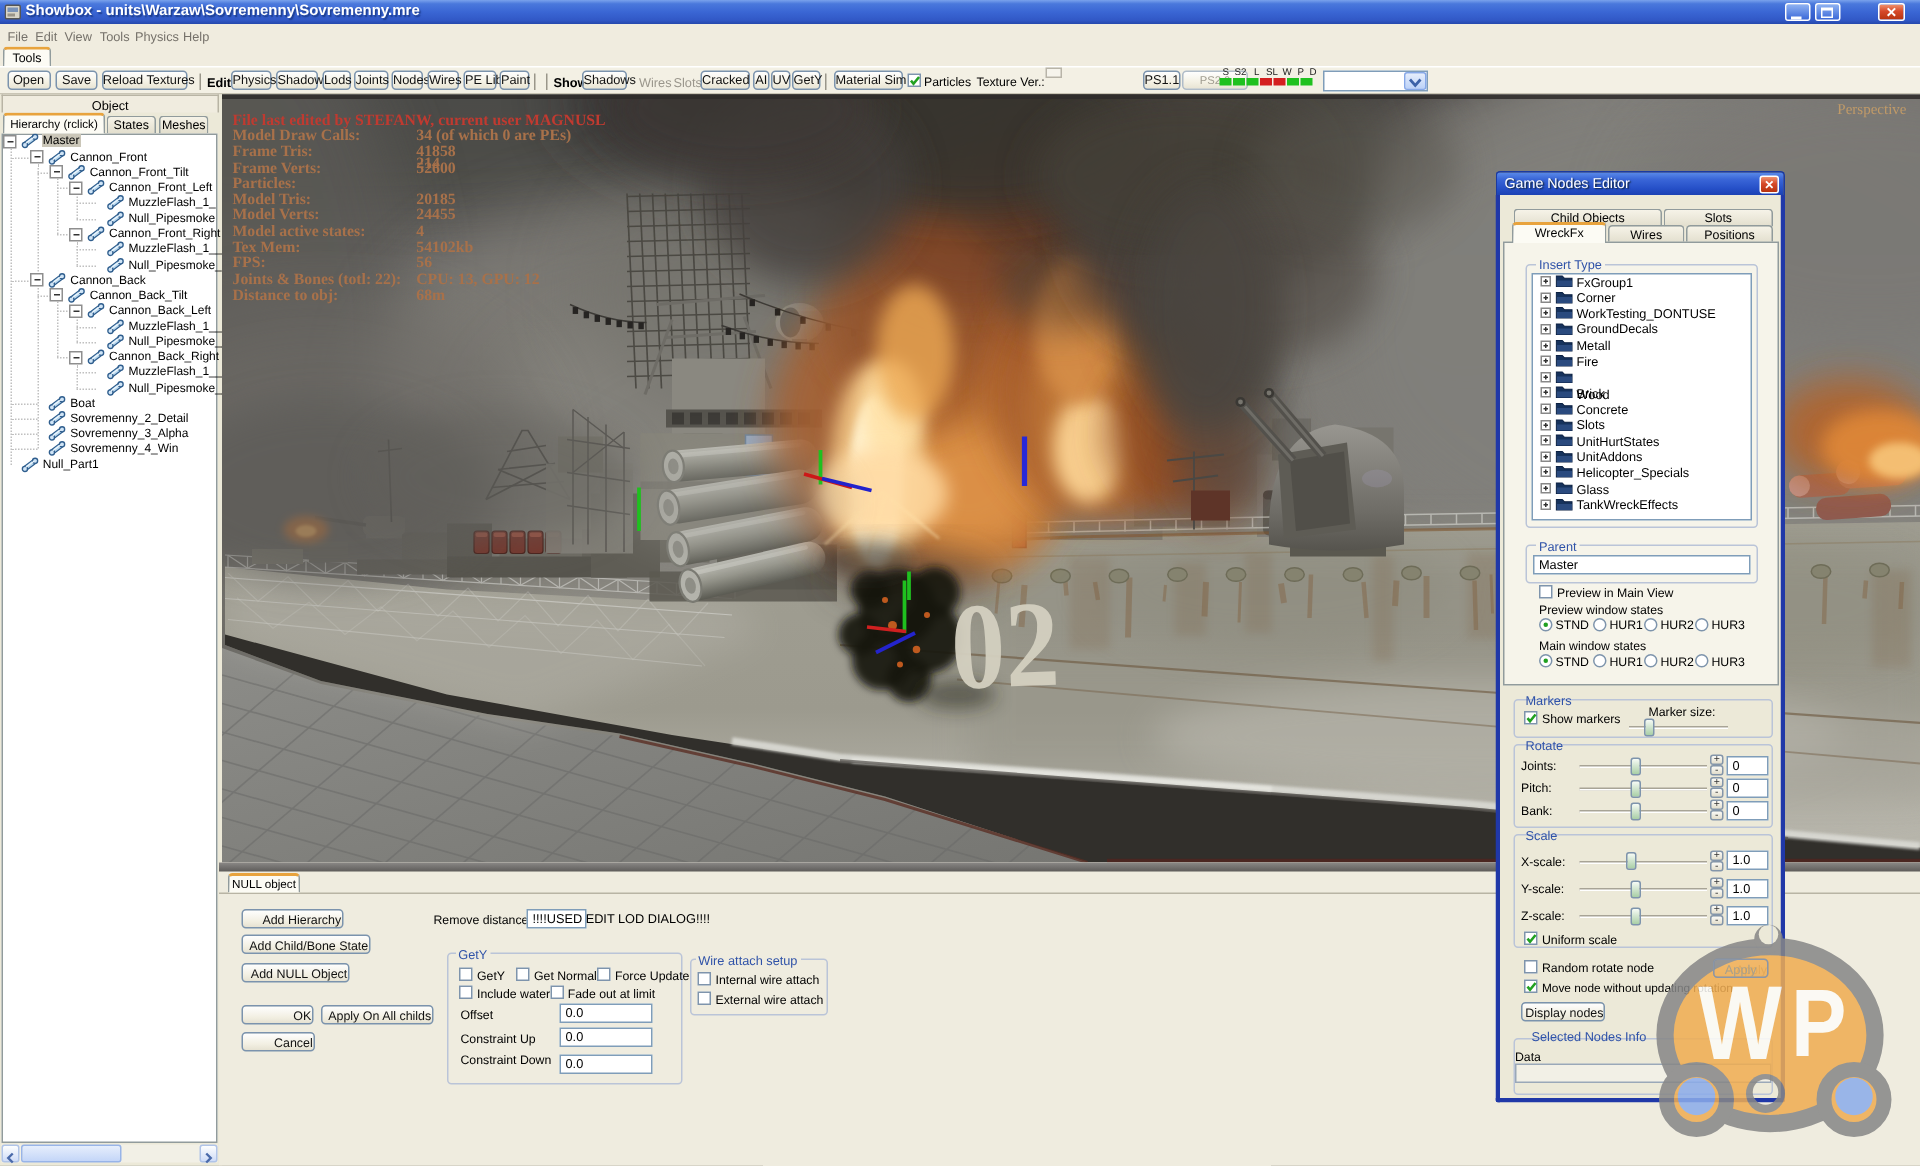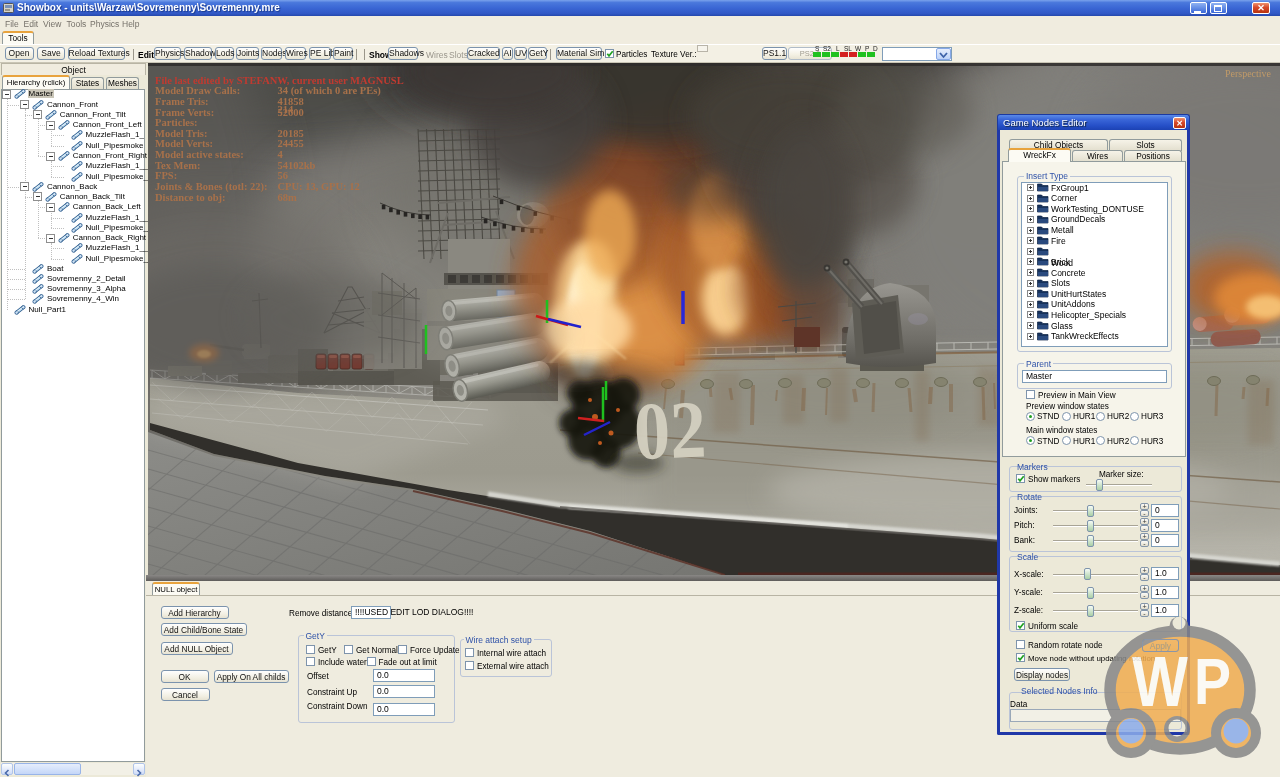--- a/index.html
+++ b/index.html
@@ -2,21 +2,21 @@
 <html><head><meta charset="utf-8"><style>
 *{margin:0;padding:0;box-sizing:border-box}
 html,body{width:1280px;height:777px;overflow:hidden;background:#ece9d8;
  font-family:"Liberation Sans",sans-serif;position:relative}
 .abs{position:absolute}
 .btn{position:absolute;height:13px;border:1px solid #7b93ad;border-radius:3px;
  background:linear-gradient(#fefefe,#f4f1e4 60%,#e8e4d4);font-size:7.5px;line-height:11px;
  text-align:center;color:#111;white-space:nowrap}
 .btn2{position:absolute;border:1px solid #7b93ad;border-radius:3px;
  background:linear-gradient(#fefefe,#f2efe2 65%,#e6e2d2);font-size:8.3px;
- text-align:center;color:#111;white-space:nowrap;overflow:hidden}
+ text-align:right;color:#111;white-space:nowrap;overflow:hidden}
 .cb{position:absolute;width:9px;height:9px;background:#fff;border:1px solid #7e94ac}
 .cb svg{position:absolute;left:0px;top:0px}
 .rad{position:absolute;width:9px;height:9px;background:#fff;border:1px solid #7e94ac;border-radius:50%}
 .rad.on:after{content:"";position:absolute;left:2px;top:2px;width:3px;height:3px;border-radius:50%;background:#20a020}
 .lbl{position:absolute;font-size:8.2px;color:#000;white-space:nowrap}
 .blbl{position:absolute;font-size:8.5px;color:#2f52a8;white-space:nowrap}
 .grp{position:absolute;border:1px solid #bac4d8;border-radius:3px}
 .fld{position:absolute;background:#fff;border:1px solid #7f9db9;font-size:8.5px;color:#000;
  line-height:11px;padding-left:3px;white-space:nowrap}
 .sltrack{position:absolute;height:2px;background:#a8a496;border-bottom:1px solid #fff}

